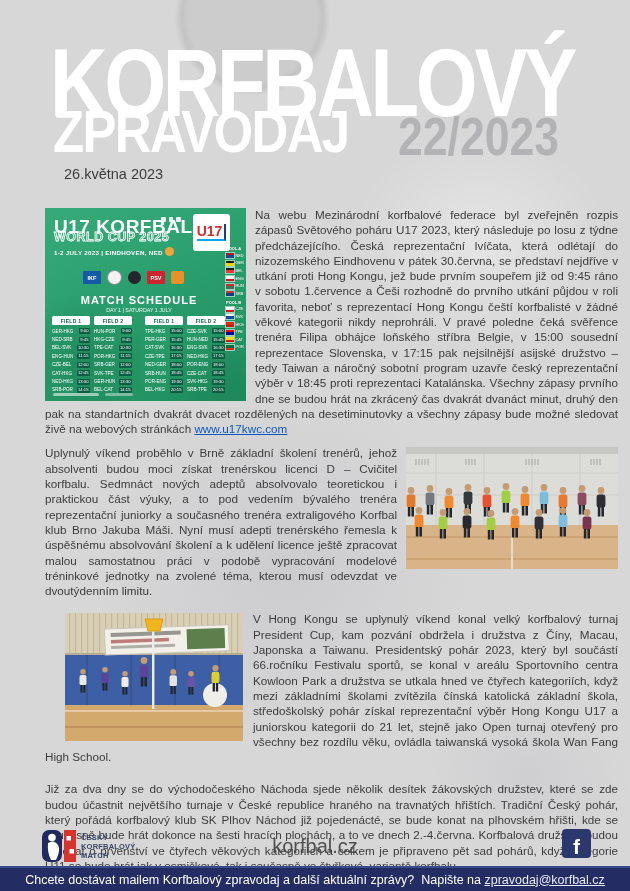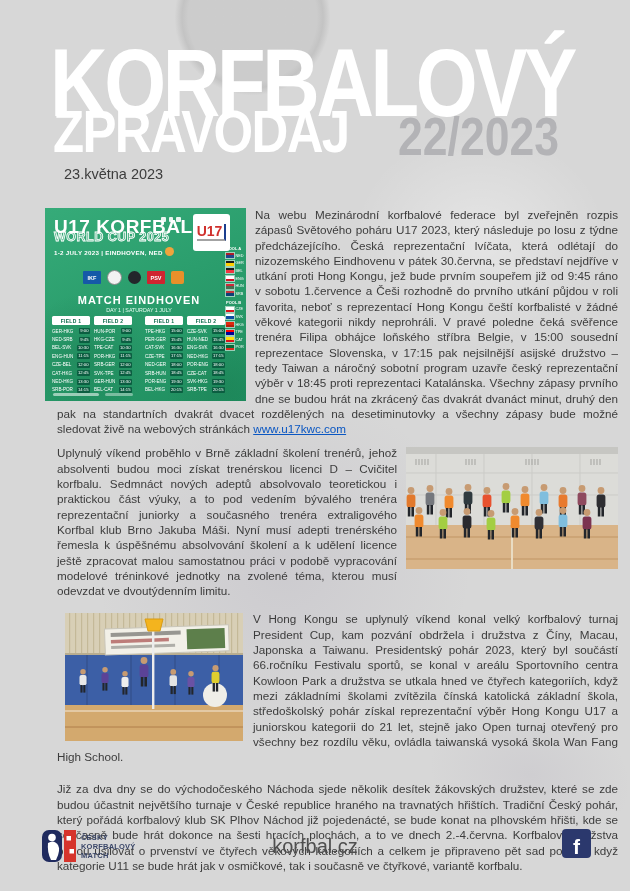--- a/index.html
+++ b/index.html
@@ -19,40 +19,40 @@
   .title1{position:absolute;left:50px;top:34px;font-size:97px;font-weight:700;color:#fff;
           letter-spacing:-4px;line-height:1;white-space:nowrap;transform:scaleX(.82);transform-origin:0 0;}
   .title2{position:absolute;left:53px;top:102px;font-size:60px;font-weight:700;color:#fff;
           letter-spacing:-2px;line-height:1;white-space:nowrap;transform:scaleX(.85);transform-origin:0 0;}
   .issue{position:absolute;left:398px;top:110px;font-size:53px;font-weight:700;color:#b3b3b6;
          letter-spacing:0;line-height:1;white-space:nowrap;transform:scaleX(.84);transform-origin:0 0;}
   .date{position:absolute;left:64px;top:166px;font-size:14.5px;color:#3d3d3d;}
   main{position:absolute;left:45px;top:207px;width:573px;z-index:1;}
   .article{position:relative;}
   .article::after{content:"";display:block;clear:both;}
-  .article p{margin:0;font-size:11.7px;line-height:15.3px;text-align:justify;color:#3c3c3c;padding-left:12px;}
+  .article p{margin:0;font-size:11.7px;line-height:15.3px;text-align:justify;color:#3c3c3c;}
   .a2{margin-top:9px;} .a3{margin-top:13px;} .a4{margin-top:17px;}
   a.link{color:#0b57c2;text-decoration:underline;}
   
   .poster{position:relative;float:left;width:201px;height:193px;margin:1px 9px 3px 0;overflow:hidden;
           background:linear-gradient(155deg,#36ab79 0%,#2b9e6d 45%,#1f8e5f 100%);}
   .pblob{position:absolute;border-radius:50%;}
   .pb1{left:-25px;top:85px;width:130px;height:130px;background:radial-gradient(circle,rgba(20,110,70,.35),transparent 70%);}
   .pb2{left:120px;top:120px;width:120px;height:120px;background:radial-gradient(circle,rgba(25,120,78,.35),transparent 70%);}
   .pt1{position:absolute;left:9px;top:8px;font-size:19px;font-weight:700;color:#fff;letter-spacing:.5px;}
   .pt2{position:absolute;left:9px;top:22px;font-size:12.5px;font-weight:700;letter-spacing:.5px;
        color:rgba(255,255,255,.18);-webkit-text-stroke:.8px #fff;}
   .psub{position:absolute;left:9px;top:41px;font-size:6.2px;font-weight:700;color:#fff;letter-spacing:.3px;}
   .pdot{position:absolute;left:120px;top:39px;width:9px;height:9px;border-radius:50%;background:#f0a43c;}
   .psocial{position:absolute;left:116px;top:9px;display:flex;gap:3px;}
   .psocial i{width:4.5px;height:4.5px;background:rgba(255,255,255,.9);border-radius:1px;}
   .plogo{position:absolute;left:148px;top:6px;width:37px;height:37px;background:#fff;border-radius:3px;
          display:flex;align-items:center;justify-content:center;}
   .plogo span{font-size:14px;font-weight:800;color:#d0312d;border-right:2.5px solid #1b3f8f;
-              border-bottom:2px solid #a3a3a3;padding:0 2px 1px 0;line-height:1;}
+              border-bottom:2px solid #0ea5e9;padding:0 2px 1px 0;line-height:1;}
   .pools{position:absolute;right:2px;top:36px;width:18px;}
   .plabel{font-size:4px;color:#fff;font-weight:700;margin:2px 0 1px;}
   .pteam{display:flex;align-items:center;gap:1.5px;height:7.6px;}
   .pflag{width:8px;height:5px;display:inline-block;outline:.5px solid rgba(255,255,255,.55);}
   .pcode{font-size:3.8px;color:#fff;}
   .psponsors{position:absolute;left:38px;top:62px;display:flex;align-items:center;gap:6px;}
   .sp{display:flex;align-items:center;justify-content:center;font-weight:700;color:#fff;}
   .sp.ikf{width:18px;height:13px;background:#1559a8;font-size:5.5px;border-radius:1px;}
   .sp.round{width:13px;height:13px;border-radius:50%;}
   .sp.light{background:#f2f2f2;border:1px solid #888;}
@@ -105,21 +105,21 @@
 <div class="page">
   <div class="wm wm1"></div>
   <div class="wm wm3"></div>
   <div class="wm wm2"></div>
   <div class="wm wm4"></div>
 
   <header>
     <div class="title1">KORFBALOVÝ</div>
     <div class="title2">ZPRAVODAJ</div>
     <div class="issue">22/2023</div>
-    <div class="date">23.května 2023</div>
+    <div class="date">26.května 2023</div>
   </header>
 
   <main>
 
     <section class="article a1">
       <div class="poster">
         <div class="pblob pb1"></div>
         <div class="pblob pb2"></div>
         <div class="pt1">U17 KORFBALL</div>
         <div class="pt2">WORLD CUP 2025</div>
@@ -185,21 +185,21 @@
               <span class="pcode">POR</span>
             </div>
           </div>
         <div class="psponsors">
           <span class="sp ikf">IKF</span>
           <span class="sp round light"></span>
           <span class="sp round dark"></span>
           <span class="sp psv">PSV</span>
           <span class="sp orange"></span>
         </div>
-        <div class="pmt">MATCH EINDHOVEN</div>
+        <div class="pmt">MATCH SCHEDULE</div>
         <div class="pms">DAY 1  |  SATURDAY 1 JULY</div>
         <div class="ptable">
             <div class="pcol">
               <div class="pfield">FIELD 1</div>
               <div class="prow">
                 <span>GER-HKG</span>
                 <span class="ptime">9:00</span>
               </div>
               <div class="prow">
                 <span>NED-SRB</span>
@@ -453,13 +453,14 @@
     </svg>
     <div class="cks-text">
       <div>ČESKÝ</div>
       <div>KORFBALOVÝ</div>
       <div>MATCH</div>
     </div>
   </div>
   <div class="site">korfbal.cz</div>
   <div class="fb">f</div>
 
+  <div class="subscribe"><span>Chcete dostávat mailem Korfbalový zpravodaj a další aktuální zprávy?  Napište na </span><a href="#" class="slink">zpravodaj@korfbal.cz</a></div>
 </div>
 
 </body></html>

